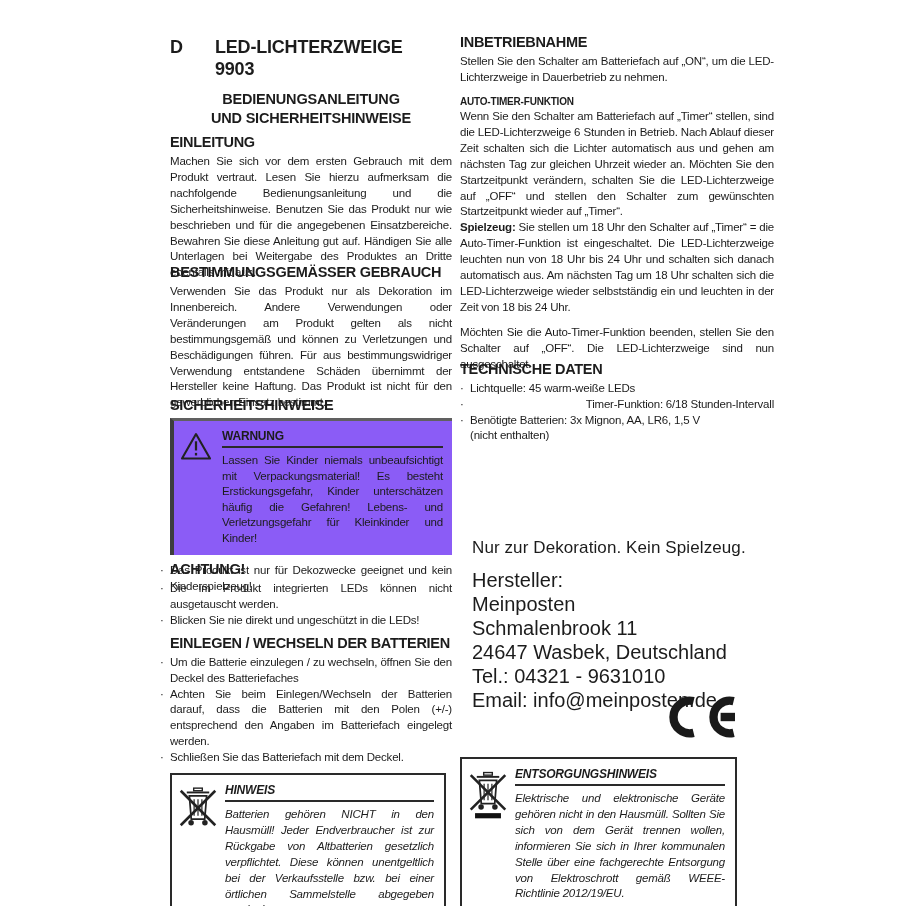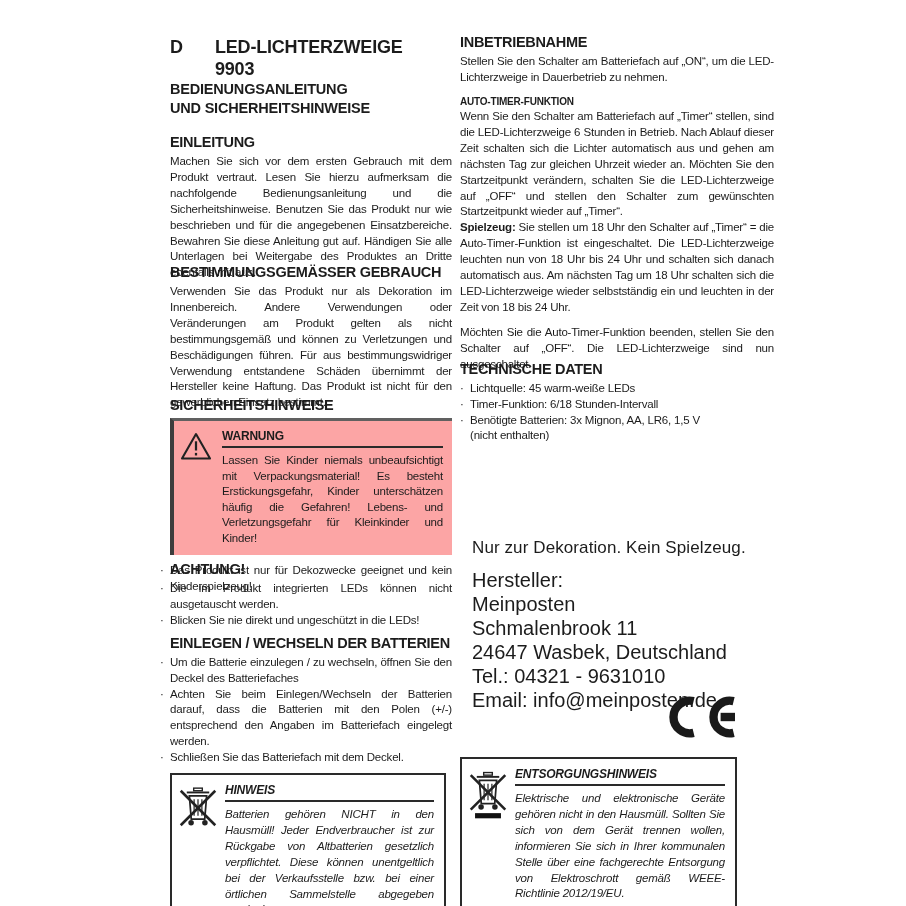--- a/index.html
+++ b/index.html
@@ -5,40 +5,40 @@
   * { box-sizing: border-box; }
   html,body { margin:0; padding:0; }
   body {
     width:906px; height:906px; background:#ffffff; position:relative;
     font-family:"Liberation Sans", sans-serif; color:#1c1c1c; overflow:hidden;
   }
   .abs { position:absolute; }
 
   
   .doc-title { font-size:18px; font-weight:bold; letter-spacing:-0.2px; line-height:22px; }
-  .subtitle  { font-size:14.5px; font-weight:bold; line-height:19px; letter-spacing:-0.2px; }
+  .subtitle  { font-size:14.5px; font-weight:bold; line-height:19px; margin-top:10px; letter-spacing:-0.2px;text-align:center; }
   .h1 { font-size:14.5px; font-weight:bold; letter-spacing:-0.3px; margin:0 0 4px 0; }
   .h2 { font-size:10px; font-weight:bold; letter-spacing:-0.2px; margin:0 0 2px 0; }
   .body-text { font-size:11.5px; line-height:15.9px; letter-spacing:-0.2px; text-align:justify; margin:0; }
   .bullets { margin:2px 0 0 0; }
   .bullet-row { display:flex; font-size:11.5px; line-height:15.8px; letter-spacing:-0.2px; }
   .bullet-row .marker { width:10px; flex:none; margin-left:-10px; text-align:left; }
   .bullet-row .btxt { flex:1; text-align:justify; }
 
   
   .col-left  { left:170px; width:282px; }
   .col-right { left:460px; width:314px; }
 
   .title-row { display:flex; }
   .lang-badge { width:45px; flex:none; }
   .model-line { margin-left:45px; }
 
   
   .warn-box {
-    background:#fca5a5;
+    background:#8b5cf6;
     border-left:4px solid #3d3d3d; border-top:3px solid #606060;
     display:flex; padding:8px 9px 9px 6px; margin-top:5px;
   }
   .warn-icon-wrap { width:42px; flex:none; padding-top:3px; }
   .warn-body { flex:1; }
   .box-title { font-size:12px; font-weight:bold; letter-spacing:-0.2px; padding-bottom:3px; border-bottom:2px solid #2a2a2a; margin-bottom:5px; }
   .warn-box .body-text { line-height:15.5px; }
 
   
   .note-box { border:2px solid #2a2a2a; background:#fff; display:flex; padding:8px 10px 10px 7px; }
@@ -166,21 +166,21 @@
 
 <div class="abs col-right" style="top:361px">
   <div class="h1">TECHNISCHE DATEN</div>
   <div class="bullets">
     <div class="bullet-row">
       <span class="marker" style="margin-left:0">·</span>
       <span class="btxt" style="text-align:left">Lichtquelle: 45 warm-weiße LEDs</span>
     </div>
     <div class="bullet-row">
       <span class="marker" style="margin-left:0">·</span>
-      <span class="btxt" style="text-align:left">Timer-Funktion: 6/18 Stunden-Intervall</span>
+      <span class="btxt" style="text-align:right">Timer-Funktion: 6/18 Stunden-Intervall</span>
     </div>
     <div class="bullet-row" style="max-width:250px">
       <span class="marker" style="margin-left:0">·</span>
       <span class="btxt" style="text-align:left">Benötigte Batterien: 3x Mignon, AA, LR6, 1,5  V (nicht enthalten)</span>
     </div>
   </div>
 </div>
 
 <div class="abs col-right" style="top:538px">
   <p class="deco-note">Nur zur Dekoration. Kein Spielzeug.</p>

